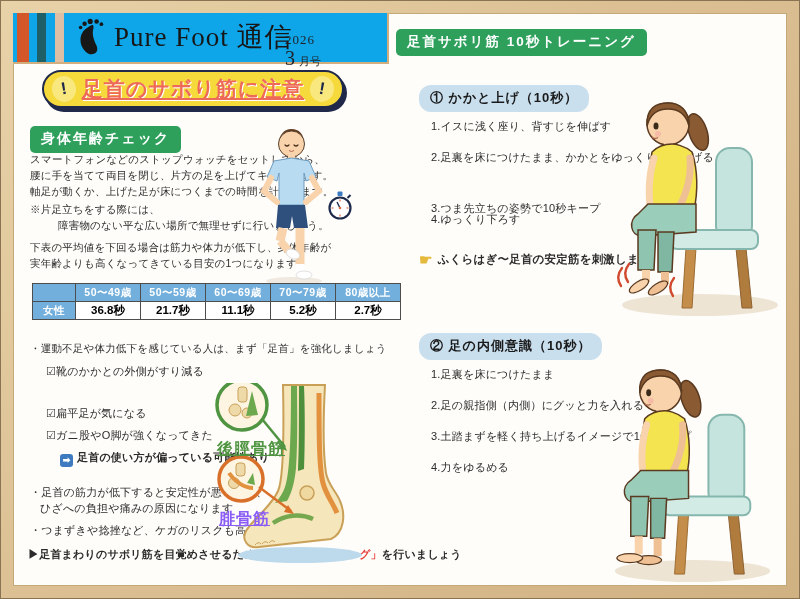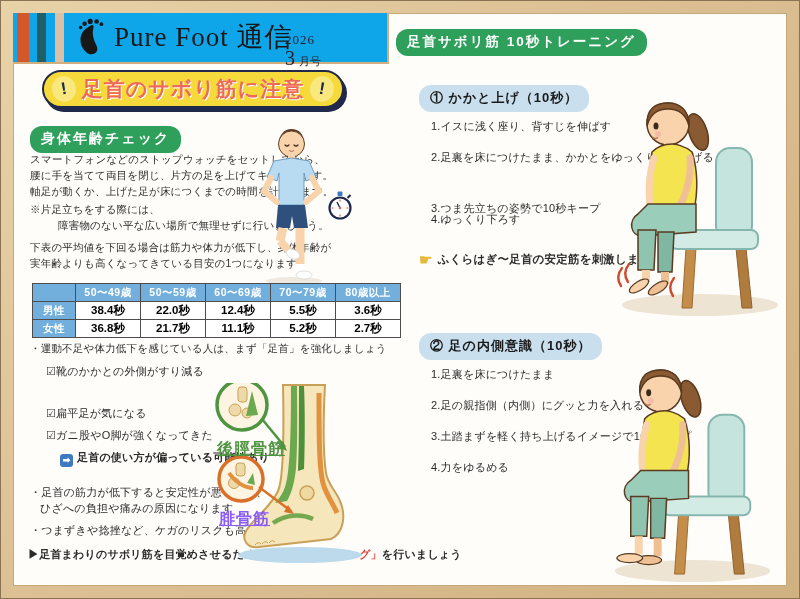--- a/index.html
+++ b/index.html
@@ -16,23 +16,23 @@
   .logo-title{font-family:"Liberation Serif",serif;font-size:27px;color:#171717;letter-spacing:1px;white-space:nowrap;}
   .date-block{position:absolute;left:272px;top:20px;font-family:"Liberation Serif",serif;color:#20242a;line-height:1.1;}
   .date-year{font-size:13px;letter-spacing:1px;}
   .date-month{font-size:20px;}
   .date-suffix{font-size:11px;}
   
   .banner{position:absolute;left:29px;top:57px;width:302px;height:38px;background:#f6d93a;border:2.5px solid #20294a;border-radius:22px;box-shadow:3px 4px 0 #20294a;display:flex;align-items:center;justify-content:space-between;padding:0 8px;box-sizing:border-box;}
   .excl{width:24px;height:26px;border-radius:50%;background:#f9e87e;color:#20294a;font-weight:bold;font-size:17px;display:flex;align-items:center;justify-content:center;}
   .excl.l{transform:rotate(-10deg);}
   .excl.r{transform:rotate(10deg);}
-  .banner-text{color:#ee6a58;font-weight:bold;font-size:21px;letter-spacing:1px;white-space:nowrap;text-shadow:1px 1px 0 #fff;}
-  
-  .badge-green{position:absolute;background:#2ea05c;color:#fff;font-weight:bold;border-radius:12px;padding:4px 11px 5px;font-size:14px;letter-spacing:2px;white-space:nowrap;}
+  .banner-text{color:#ee6a58;font-weight:bold;font-size:21px;letter-spacing:1px;white-space:nowrap;text-shadow:1px 1px 0 #fff;text-decoration:underline;}
+  
+  .badge-green{position:absolute;background:#2ea05c;color:#fff;font-weight:bold;border-radius:5px;padding:4px 11px 5px;font-size:14px;letter-spacing:2px;white-space:nowrap;}
   .badge-blue{position:absolute;background:#c9dfee;color:#1a1a1a;font-weight:bold;border-radius:12px;padding:4px 11px 5px;font-size:13px;letter-spacing:1px;white-space:nowrap;}
   
   .txt{position:absolute;color:#2b2b2b;font-size:10.5px;letter-spacing:0.2px;white-space:nowrap;}
   .txt-b{font-weight:bold;}
   .age-table{position:absolute;left:19px;top:270px;border-collapse:collapse;font-size:11px;}
   .age-table th,.age-table td{border:1px solid #4d4d4d;text-align:center;padding:1px 4px;height:15px;}
   .age-table thead th,.age-table tbody th{background:#72afdc;color:#fff;font-weight:bold;font-size:10.5px;letter-spacing:0.5px;}
   .age-table thead th{width:56px;}
   .age-table thead th:first-child{width:34px;}
   .age-table td{background:#fff;color:#000;font-weight:bold;font-size:11.5px;width:56px;}
@@ -128,28 +128,20 @@
       <tr>
         <th></th>
         <th>50〜49歳</th>
         <th>50〜59歳</th>
         <th>60〜69歳</th>
         <th>70〜79歳</th>
         <th>80歳以上</th>
       </tr>
     </thead>
     <tbody>
-      <tr>
-        <th>男性</th>
-        <td>38.4秒</td>
-        <td>22.0秒</td>
-        <td>12.4秒</td>
-        <td>5.5秒</td>
-        <td>3.6秒</td>
-      </tr>
       <tr>
         <th>女性</th>
         <td>36.8秒</td>
         <td>21.7秒</td>
         <td>11.1秒</td>
         <td>5.2秒</td>
         <td>2.7秒</td>
       </tr>
     </tbody>
   </table>

